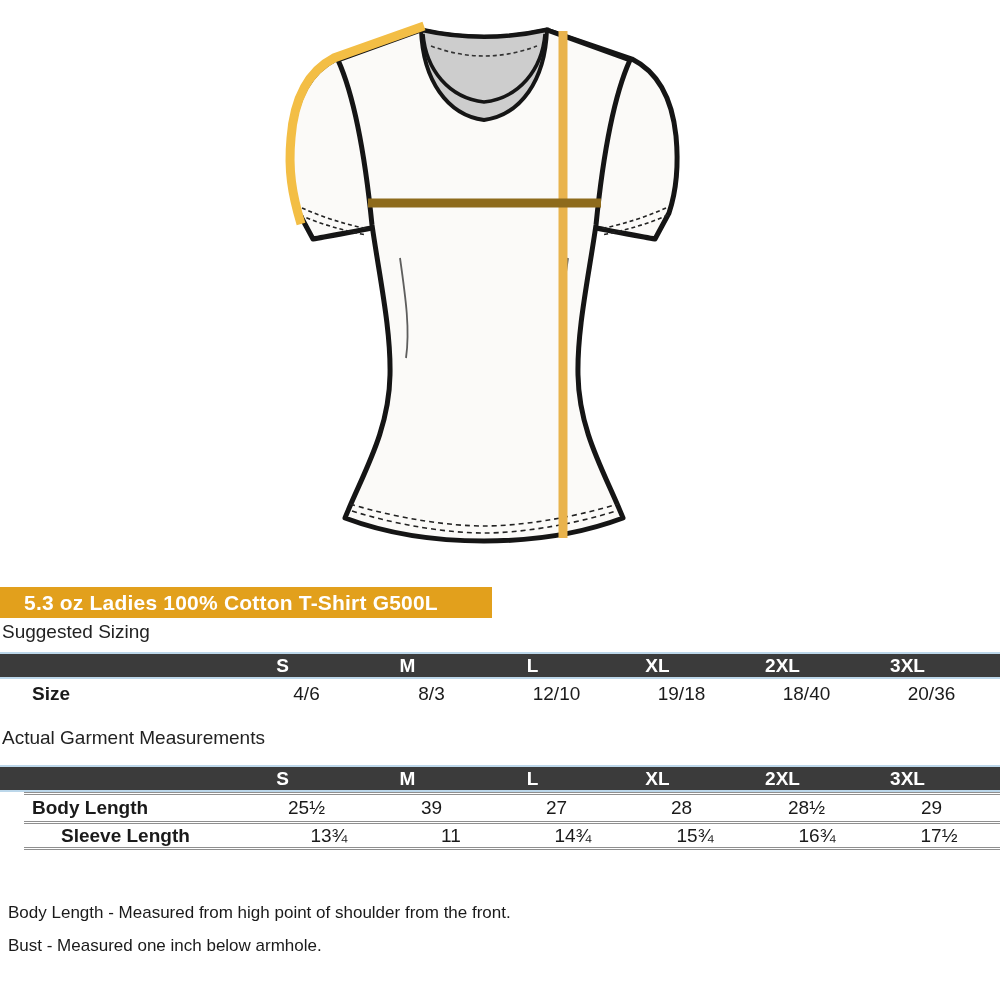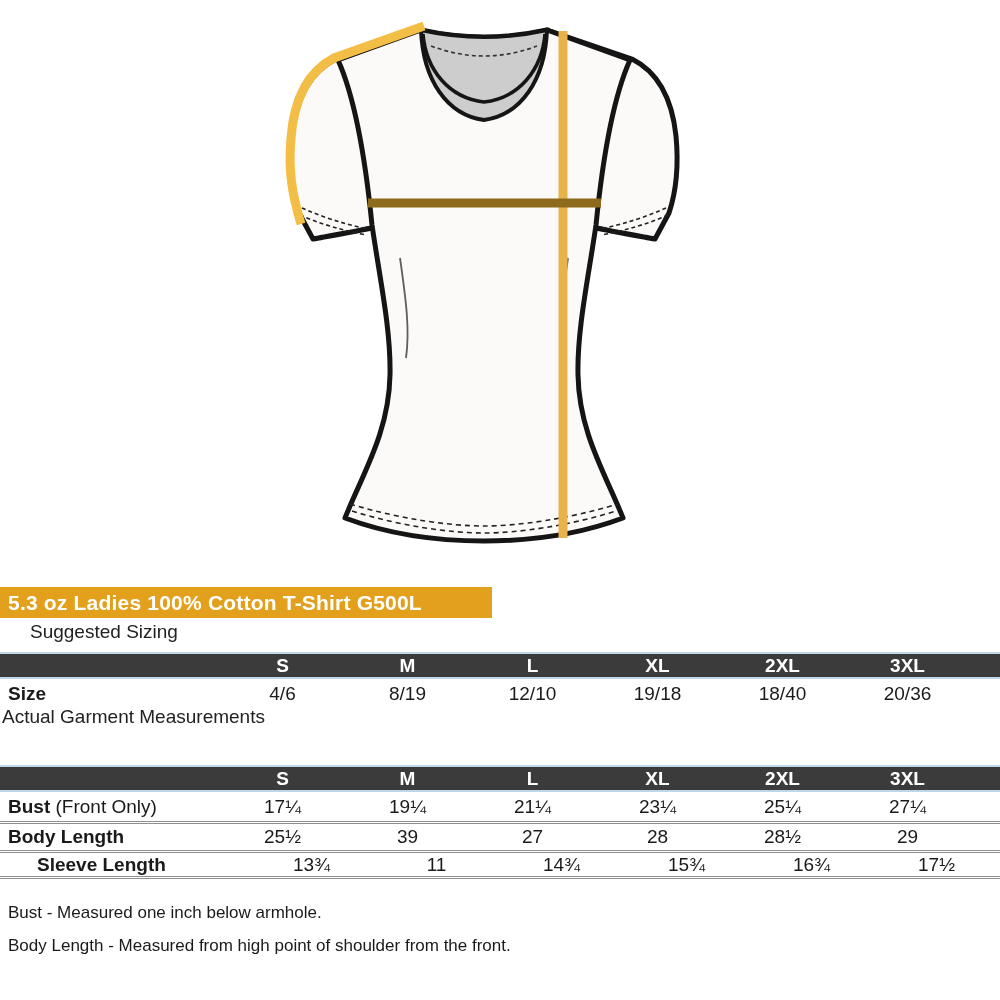--- a/index.html
+++ b/index.html
@@ -6,39 +6,39 @@
   html,body { background:#fff; }
   .page {
     position:relative; width:1000px; height:1000px; background:#fff;
     font-family:"Liberation Sans", sans-serif; color:#1a1a1a; overflow:hidden;
   }
   .shirt-svg { position:absolute; top:0; left:0; }
 
   .banner {
     position:absolute; top:587px; left:0; width:492px; height:31px;
     background:#E2A01C; color:#fff; font-size:21px; font-weight:bold;
-    line-height:31px; padding-left:8px; letter-spacing:0.2px;
+    line-height:31px; padding-left:24px; letter-spacing:0.2px;
   }
   .section-heading {
     position:absolute; left:2px; font-size:19px; color:#222;
   }
-  .heading-suggested { top:621px;margin-left:28px; }
-  .heading-actual { top:706px; }
+  .heading-suggested { top:621px; }
+  .heading-actual { top:727px; }
 
   .size-table { position:absolute; left:0; width:1000px; }
   .table-suggested { top:652px; }
   .table-actual { top:765px; }
 
   .thead {
     display:flex; align-items:center; background:#3B3B3B; height:27px;
     border-top:2px solid #BCD7EA; border-bottom:2px solid #BCD7EA;
     color:#fff; font-weight:bold; font-size:19px;
   }
   .trow {
-    display:flex; align-items:center; height:29px; font-size:19px; background:#fff;
+    display:flex; align-items:center; height:29px; font-size:19px; background:#fff;margin-left:24px;
   }
   .trow.sep { border-top:3px double #8F8F8F; }
   .trow.last { border-bottom:3px double #8F8F8F;padding-left:29px; }
   .c0 { width:220px; padding-left:8px; text-align:left; }
   .cv { width:125px; text-align:center; }
   .lbl-bold { font-weight:bold; }
   .lbl-rest { font-weight:normal; }
 
   .notes { position:absolute; top:903px; left:8px; width:960px; font-size:17px; color:#1a1a1a; }
   .notes p { margin:0 0 13px 0; line-height:20px; }
@@ -93,52 +93,41 @@
       <div class="cv">L</div>
       <div class="cv">XL</div>
       <div class="cv">2XL</div>
       <div class="cv">3XL</div>
     </div>
     <div class="trow">
       <div class="c0">
         <span class="lbl-bold">Size</span><span class="lbl-rest"></span>
       </div>
       <div class="cv">4/6</div>
-      <div class="cv">8/19</div>
+      <div class="cv">8/3</div>
       <div class="cv">12/10</div>
       <div class="cv">19/18</div>
       <div class="cv">18/40</div>
       <div class="cv">20/36</div>
     </div>
   </div>
 
   <div class="section-heading heading-actual">Actual Garment Measurements</div>
 
   <div class="size-table table-actual">
     <div class="thead">
       <div class="c0"></div>
       <div class="cv">S</div>
       <div class="cv">M</div>
       <div class="cv">L</div>
       <div class="cv">XL</div>
       <div class="cv">2XL</div>
       <div class="cv">3XL</div>
     </div>
 
-    <div class="trow">
-      <div class="c0">
-        <span class="lbl-bold">Bust</span><span class="lbl-rest"> (Front Only)</span>
-      </div>
-      <div class="cv">17¼</div>
-      <div class="cv">19¼</div>
-      <div class="cv">21¼</div>
-      <div class="cv">23¼</div>
-      <div class="cv">25¼</div>
-      <div class="cv">27¼</div>
-    </div>
 
     <div class="trow sep">
       <div class="c0">
         <span class="lbl-bold">Body Length</span><span class="lbl-rest"></span>
       </div>
       <div class="cv">25½</div>
       <div class="cv">39</div>
       <div class="cv">27</div>
       <div class="cv">28</div>
       <div class="cv">28½</div>
@@ -152,17 +141,17 @@
       <div class="cv">13¾</div>
       <div class="cv">11</div>
       <div class="cv">14¾</div>
       <div class="cv">15¾</div>
       <div class="cv">16¾</div>
       <div class="cv">17½</div>
     </div>
   </div>
 
   <div class="notes">
+    <p>Body Length - Measured from high point of shoulder from the front.</p>
     <p>Bust - Measured one inch below armhole.</p>
-    <p>Body Length - Measured from high point of shoulder from the front.</p>
   </div>
 
 </div>
 
 </body></html>

